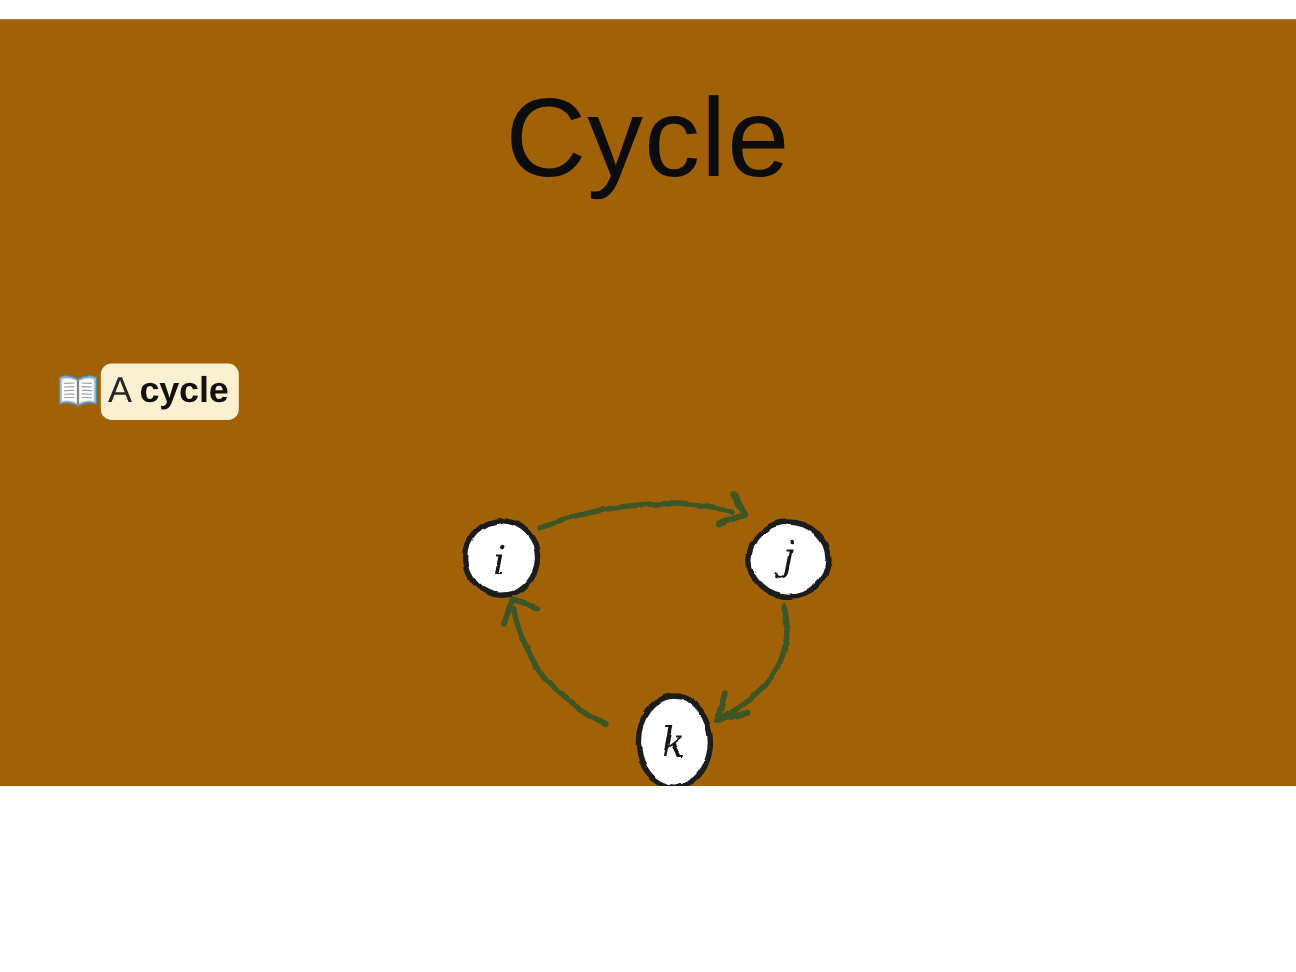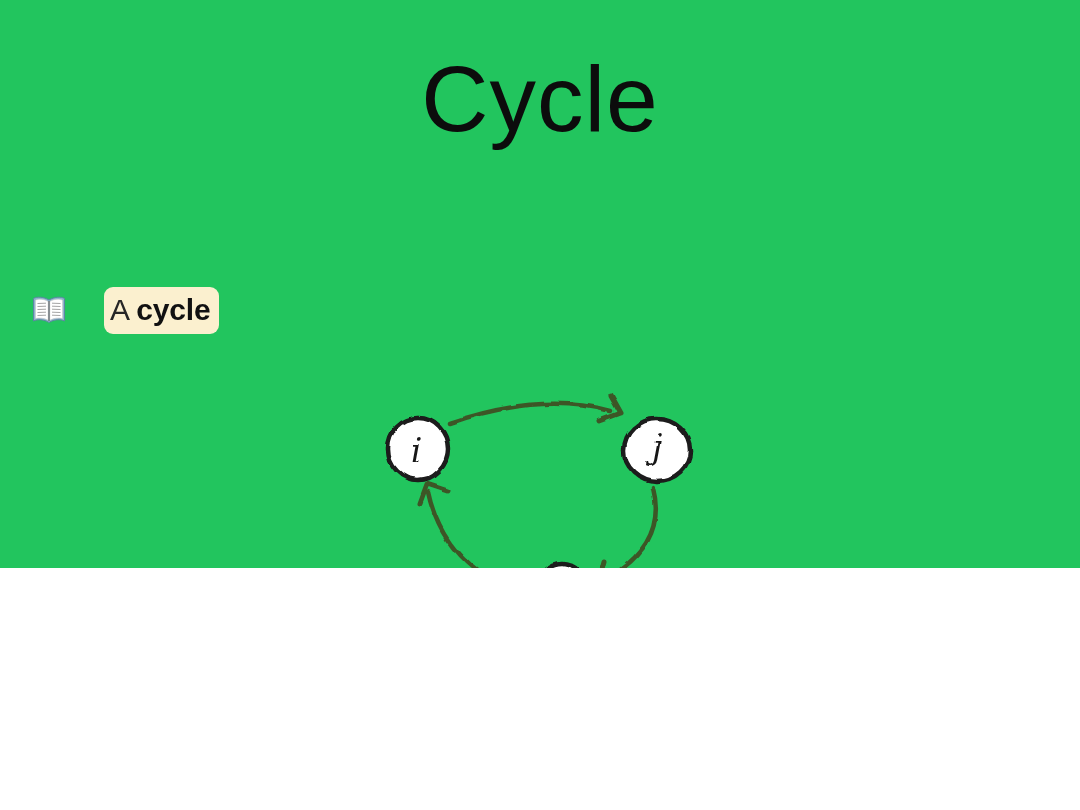--- a/index.html
+++ b/index.html
@@ -1,49 +1,49 @@
 <!DOCTYPE html>
 <html><head>
 <meta charset="utf-8">
 <style>
   html, body { margin: 0; padding: 0; background: #ffffff; }
   .slide {
     position: relative;
     width: 1080px;
-    height: 568px;
-    background: #22c55e;
+    height: 639px;
+    background: #a16207;
     overflow: hidden;
     font-family: "Liberation Sans", sans-serif;
+    margin-top: 16px;
   }
   .slide-title {
     position: absolute;
     top: 46px;
     left: 0;
     right: 0;
     margin: 0;
     text-align: center;
     font-size: 93px;
     font-weight: 200;
     letter-spacing: 1px;
     color: #0c0c0c;
     font-family: "Liberation Sans", sans-serif;
     line-height: 1.15;
   }
   .definition {
     position: absolute;
-    left: 32px;
+    left: 48px;
     top: 287px;
     height: 46px;
     display: flex;
     align-items: center;
     font-size: 30px;
     color: #262626;
     letter-spacing: -0.2px;
     white-space: pre;
-    gap: 36px;
   }
   .book-icon {
     width: 34px;
     height: 30px;
     margin-right: 2px;
     flex: 0 0 auto;
   }
   .hl {
     background: #fbf0cf;
     border-radius: 9px;

